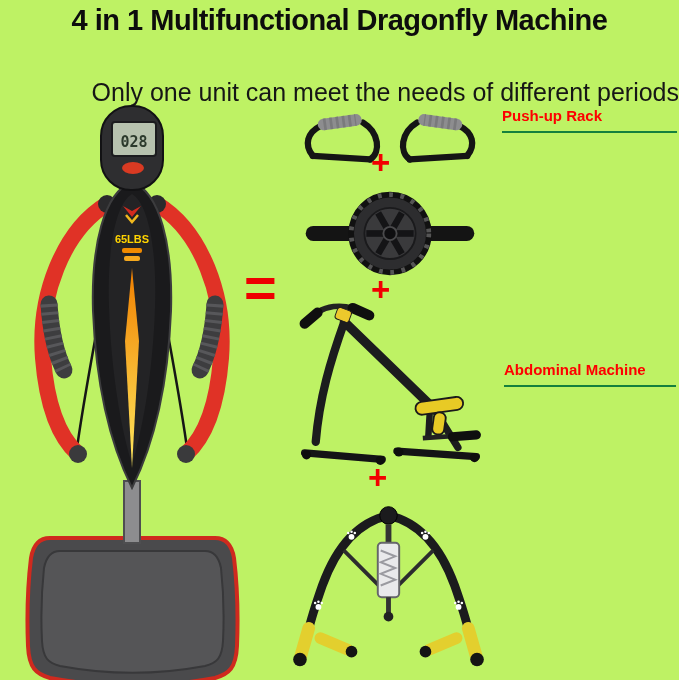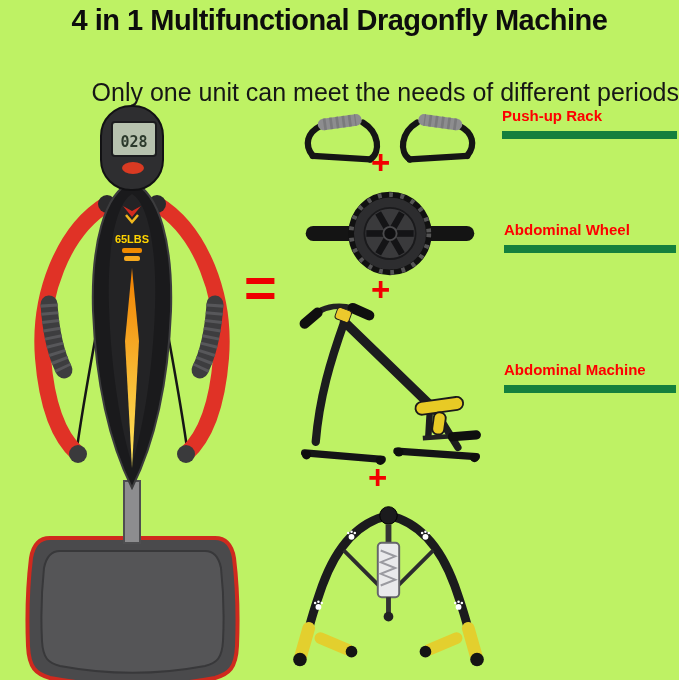--- a/index.html
+++ b/index.html
@@ -9,21 +9,21 @@
   .title{top:0;left:0;width:679px;text-align:center;font-size:29px;font-weight:800;
          color:#0d0d0d;letter-spacing:-0.5px;line-height:40px;}
   .subtitle{top:46px;left:0;width:679px;text-align:right;font-size:25px;font-weight:400;
             color:#161616;line-height:28px;margin-top:32px;}
   .equals{left:244px;top:258px;width:44px;font-size:56px;font-weight:900;color:#ee0000;line-height:60px;}
   .plus{font-size:33px;font-weight:900;color:#f20000;line-height:36px;}
   .plus1{left:371px;top:145px;}
   .plus2{left:371px;top:272px;}
   .plus3{left:368px;top:460px;}
   .item-label{color:#fe0000;font-weight:700;font-size:15px;white-space:nowrap;
-              border-bottom:8px solid #15803d;padding-bottom:7px;}
+              border-bottom:2px solid #15803d;padding-bottom:7px;}
   .lbl1{left:502px;top:107px;width:175px;}
   .lbl2{left:504px;top:221px;width:172px;}
   .lbl3{left:504px;top:361px;width:172px;}
   .lbl4{left:497px;top:575px;width:180px;}
   svg{display:block;}
 </style>
 </head>
 <body>
 
 <div class="page">
@@ -206,16 +206,15 @@
       <g>
         <use href="#paw" transform="translate(70,42)"></use>
         <use href="#paw" transform="translate(146,42)"></use>
         <use href="#paw" transform="translate(36,114)"></use>
         <use href="#paw" transform="translate(180,114)"></use>
       </g>
     </svg>
   </div>
 
   <div class="abs item-label lbl1">Push-up Rack</div>
-  <div class="abs item-label lbl2">Abdominal Wheel</div>
   <div class="abs item-label lbl3">Abdominal Machine</div>
 
 </div>
 
 </body></html>

